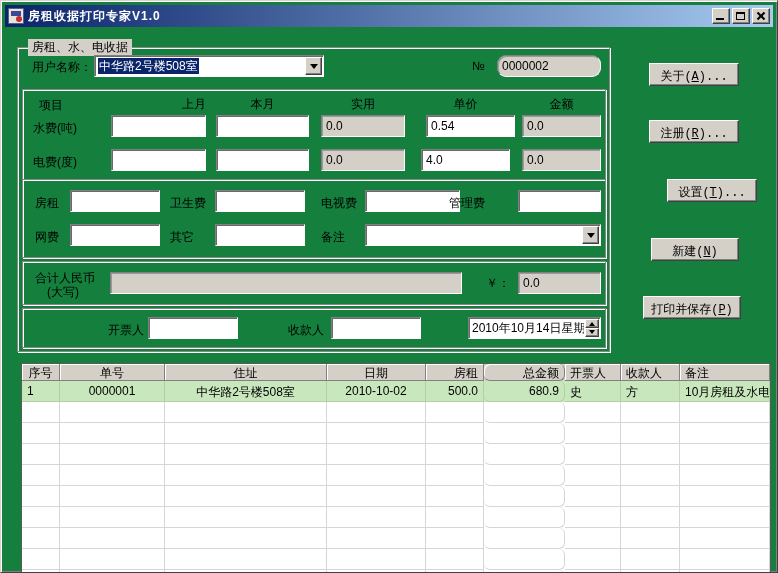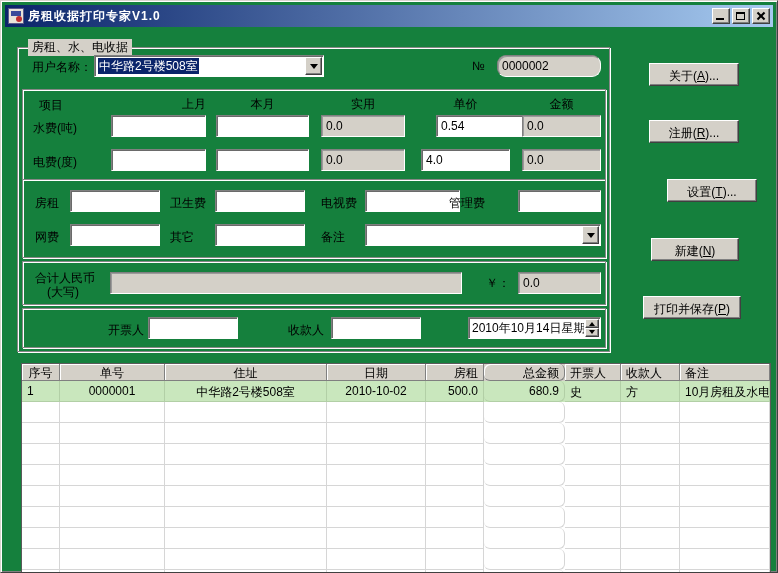--- a/index.html
+++ b/index.html
@@ -43,21 +43,21 @@
     box-shadow:inset -1px -1px 0 #808080; display:flex; align-items:center; justify-content:center; }
   .arr-down { width:0; height:0; border:4px solid transparent; border-top:5px solid #000; margin-top:4px; }
   .arr-up-s { width:0; height:0; border:3px solid transparent; border-bottom:4px solid #000; margin-bottom:2px; }
   .arr-down-s { width:0; height:0; border:3px solid transparent; border-top:4px solid #000; margin-top:2px; }
   .spinner { flex:0 0 14px; margin:1px; display:flex; flex-direction:column; }
   .spin-btn { flex:1 1 50%; background:#d4d0c8; border:1px solid; border-color:#fff #404040 #404040 #fff;
     box-shadow:inset -1px -1px 0 #808080; display:flex; align-items:center; justify-content:center; overflow:hidden; }
 
   
   .btn { position:absolute; background:#d4d0c8; border:1px solid; border-color:#ffffff #404040 #404040 #ffffff;
-    box-shadow:inset -1px -1px 0 #808080; text-align:center; cursor:default; padding-top:3px; }
+    box-shadow:inset -1px -1px 0 #808080; text-align:center; cursor:default; padding-top:3px;font-family:Liberation Mono, monospace; }
   .btn .u { text-decoration:underline; }
 
   
   .records-grid { position:absolute; left:20px; top:362px; width:750px; height:211px; background:#fff;
     border:1px solid #5a5a5a; overflow:hidden; height:211px; }
   .grid-hdr { display:flex; height:17px; background:#d4d0c8; }
   .hc { border-right:1px solid #808080; border-bottom:1px solid #808080; box-shadow:inset 1px 1px 0 #fff;
     padding:1px 5px 0 5px; overflow:hidden; white-space:nowrap; flex:0 0 auto; }
   .grid-row { display:flex; height:21px; background:#fff; }
   .grid-cell { border-right:1px solid #d6d6d6; border-bottom:1px solid #d6d6d6; padding:3px 5px 0 5px;
@@ -108,21 +108,21 @@
       <span class="lbl" style="left:88px;  top:6px; width:95px; text-align:right;">上月</span>
       <span class="lbl" style="left:193px; top:6px; width:93px; text-align:center;">本月</span>
       <span class="lbl" style="left:298px; top:6px; width:84px; text-align:center;">实用</span>
       <span class="lbl" style="left:398px; top:6px; width:89px; text-align:center;">单价</span>
       <span class="lbl" style="left:499px; top:6px; width:79px; text-align:center;">金额</span>
 
       <span class="lbl" style="left:10px; top:30px;">水费(吨)</span>
       <input class="edit" style="left: 88px; top: 25px; width: 95px;" value="">
       <input class="edit" style="left: 193px; top: 25px; width: 93px;" value="">
       <div class="field-ro" style="left:298px; top:25px; width:84px;">0.0</div>
-      <input class="edit" style="left: 413px; top: 25px; width: 89px;" value="0.54">
+      <input class="edit" style="left: 403px; top: 25px; width: 89px;" value="0.54">
       <div class="field-ro" style="left:499px; top:25px; width:79px;">0.0</div>
 
       <span class="lbl" style="left:10px; top:64px;">电费(度)</span>
       <input class="edit" style="left: 88px; top: 59px; width: 95px;" value="">
       <input class="edit" style="left: 193px; top: 59px; width: 93px;" value="">
       <div class="field-ro" style="left:298px; top:59px; width:84px;">0.0</div>
       <input class="edit" style="left: 398px; top: 59px; width: 89px;" value="4.0">
       <div class="field-ro" style="left:499px; top:59px; width:79px;">0.0</div>
     </div>
 

